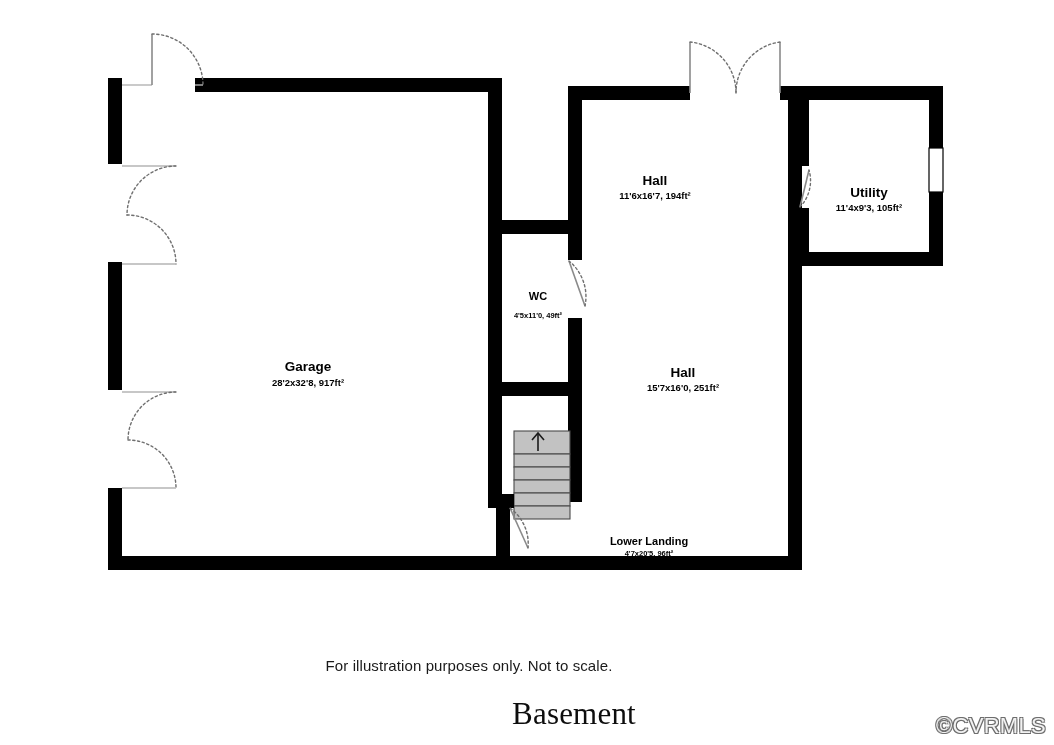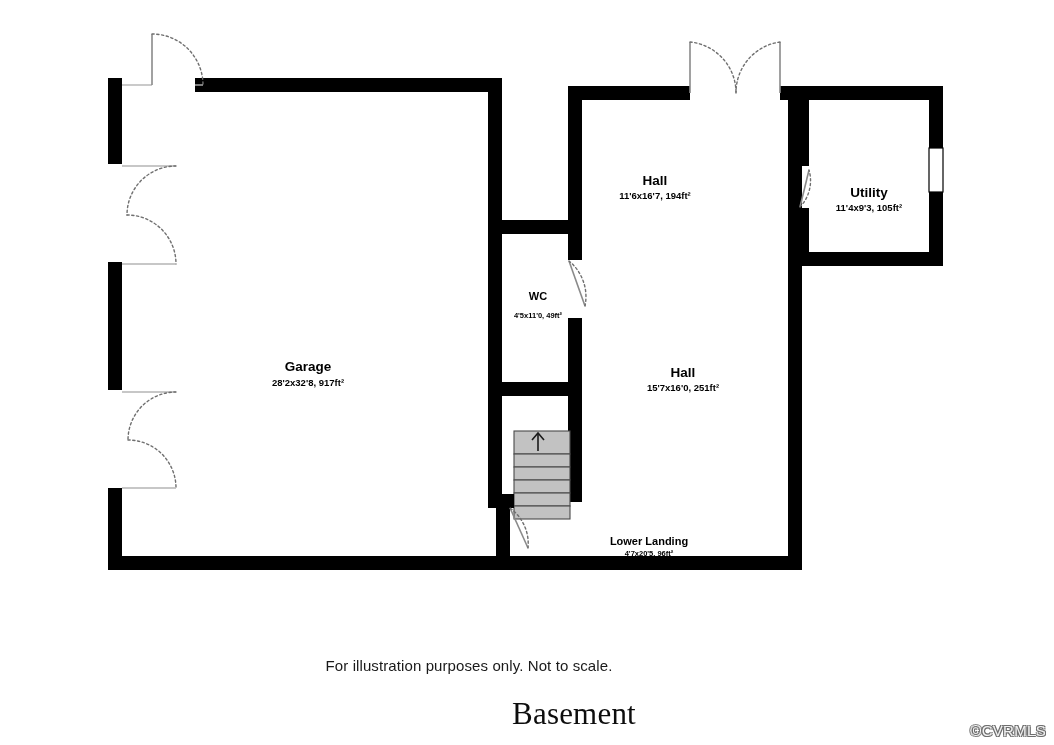--- a/index.html
+++ b/index.html
@@ -96,21 +96,21 @@
     font-size: 31px;
     font-family: Liberation Serif, serif;
     color: #0d0d0d;
     letter-spacing: 0.2px;
     margin-left: 39px;
   }
   .watermark {
     position: absolute;
     right: 8px;
     bottom: 6px;
-    font-size: 15px;
+    font-size: 22px;
     font-family: "Liberation Sans", sans-serif;
     color: #f2f2f2;
     text-shadow:
       -1px -1px 0 #6e6e6e,
        1px -1px 0 #6e6e6e,
       -1px  1px 0 #6e6e6e,
        1px  1px 0 #6e6e6e;
     letter-spacing: 0.3px;
   }
 </style>

